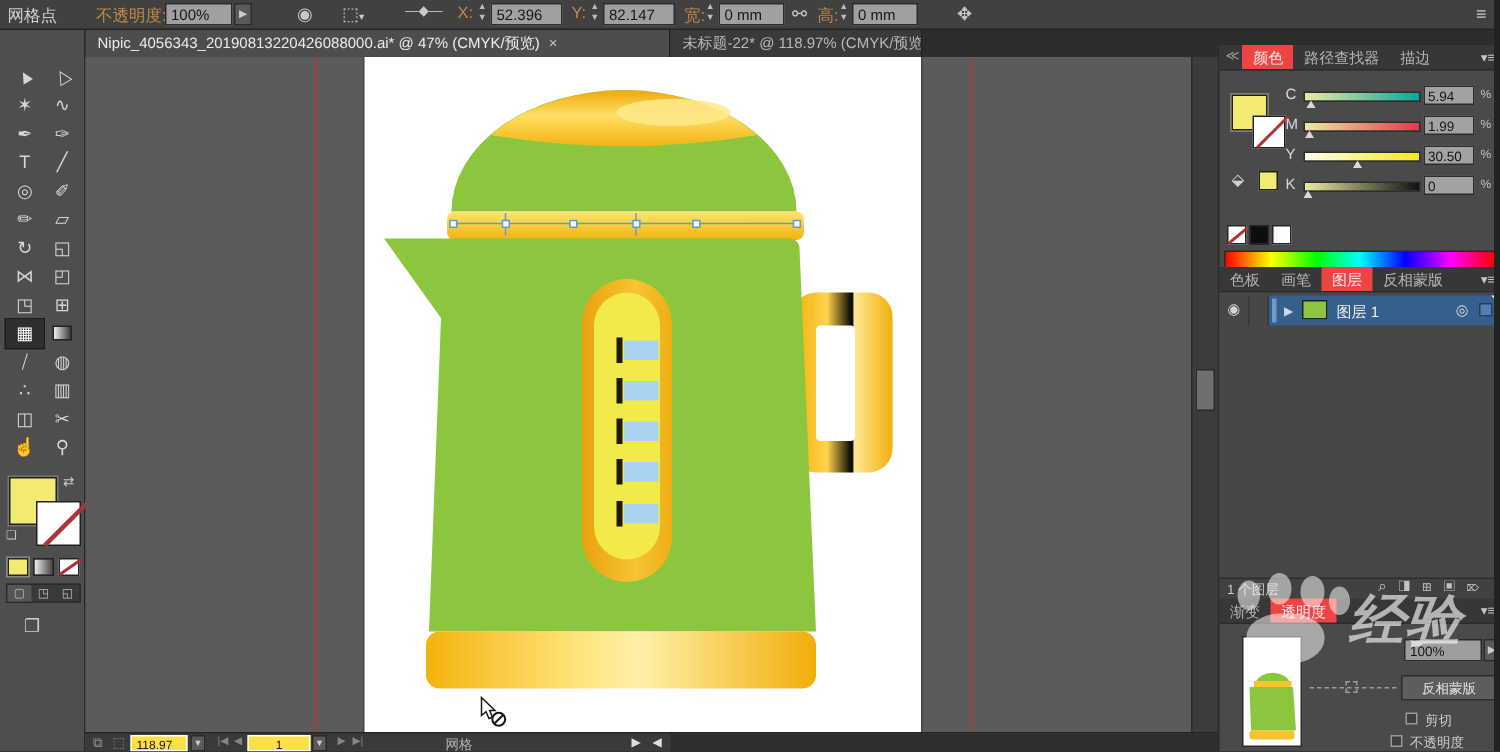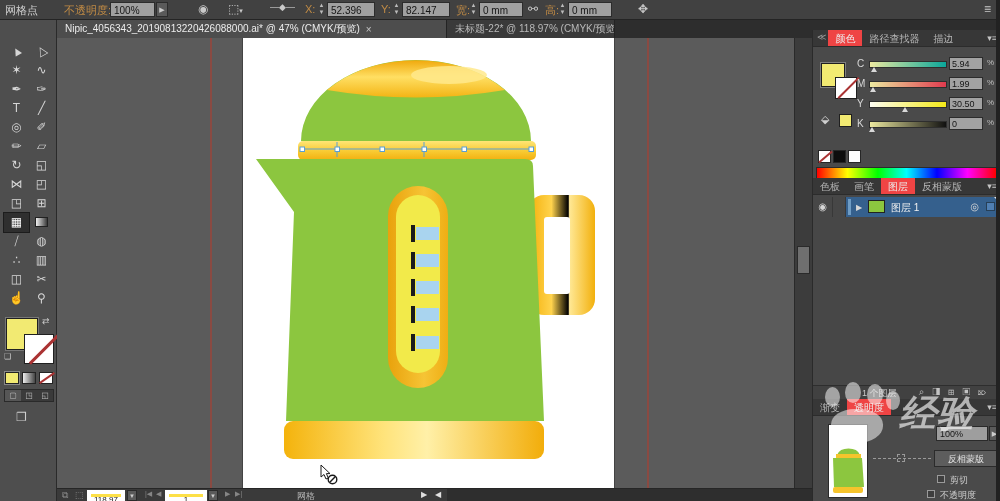--- a/index.html
+++ b/index.html
@@ -70,21 +70,21 @@
   #cursor{position:absolute;left:262px;top:426px;}
 
   
   #vscroll{position:absolute;left:794px;top:38px;width:18px;height:450px;background:#3c3c3c;
            border-left:1px solid #2a2a2a;}
   #vthumb{position:absolute;left:2px;top:208px;width:13px;height:28px;background:#6f6f6f;border:1px solid #2a2a2a;}
   #statusbar{position:absolute;left:57px;top:488px;width:755px;height:13px;background:#3a3a3a;
              border-top:1px solid #262626;font-size:9px;color:#bbb;}
   .sb-item{position:absolute;top:1px;white-space:nowrap;}
   .sb-box{position:absolute;top:1px;height:11px;background:#fde047;color:#161616;font-size:8px;
-          line-height:11px;padding:0 3px;border:4px solid #ffffff;}
+          line-height:11px;padding:0 3px;border:1px solid #ffffff;}
   .sb-dd{position:absolute;top:1px;width:10px;height:11px;background:#5a5a5a;border:1px solid #2a2a2a;
          color:#ccc;font-size:6px;line-height:10px;text-align:center;}
   #hscroll-track{position:absolute;left:390px;top:0;width:365px;height:13px;background:#2e2e2e;}
 
   
   #panels{position:absolute;left:812px;top:30px;width:188px;height:471px;background:#4a4a4a;
           border-left:1px solid #2a2a2a;font-size:10px;}
   .ptabs{position:relative;height:17px;background:#373737;border-bottom:1px solid #2c2c2c;
          display:flex;align-items:stretch;}
   .ptab{padding:2px 7px 0 7px;color:#b5b5b5;white-space:nowrap;}
@@ -129,21 +129,21 @@
   .lock-col{position:absolute;left:20px;top:0;width:13px;height:20px;border-right:1px solid #383838;}
   .layer-sel{position:absolute;left:33px;top:0;width:155px;height:20px;background:#35608d;}
   .sel-bar{position:absolute;left:2px;top:2px;width:3px;height:16px;background:#6f9cc4;}
   .expand-tri{position:absolute;left:10px;top:6px;color:#d8d8d8;font-size:8px;}
   .layer-thumb{position:absolute;left:22px;top:3px;width:17px;height:13px;background:#8cc63f;border:1px solid #222;}
   .layer-name{position:absolute;left:45px;top:4px;color:#f0f0f0;font-size:10px;}
   .target-ic{position:absolute;right:22px;top:4px;color:#d8d8d8;font-size:10px;}
   .sel-square{position:absolute;right:6px;top:5px;width:9px;height:9px;background:#4f7fb3;border:1px solid #263f57;}
   .corner-tri{position:absolute;right:0;top:0;width:0;height:0;border-top:7px solid #e8e8e8;border-left:7px solid transparent;}
   #layers-footer{position:relative;height:14px;background:#414141;border-top:1px solid #2e2e2e;}
-  .lf-text{position:absolute;left:5px;top:1px;color:#c8c8c8;font-size:9px;margin-left:44px;}
+  .lf-text{position:absolute;left:5px;top:1px;color:#c8c8c8;font-size:9px;}
   .lf-icons{position:absolute;right:6px;top:0;color:#c3c3c3;font-size:10px;letter-spacing:8px;}
 
   
   #trans-content{position:relative;height:85px;}
   .op-box{position:absolute;left:123px;top:10px;width:52px;height:15px;background:#9e9e9e;color:#161616;
           font-size:9px;line-height:15px;padding:0 3px;border:1px solid #2a2a2a;}
   .op-dd{position:absolute;left:176px;top:10px;width:11px;height:15px;background:#5a5a5a;border:1px solid #2a2a2a;
          color:#ccc;font-size:7px;line-height:14px;text-align:center;}
   .tr-thumb{position:absolute;left:15px;top:8px;width:40px;height:74px;background:#fff;border:1px solid #2a2a2a;}
   .tr-link{position:absolute;left:60px;top:42px;width:58px;border-top:1px dashed #9a9a9a;}

